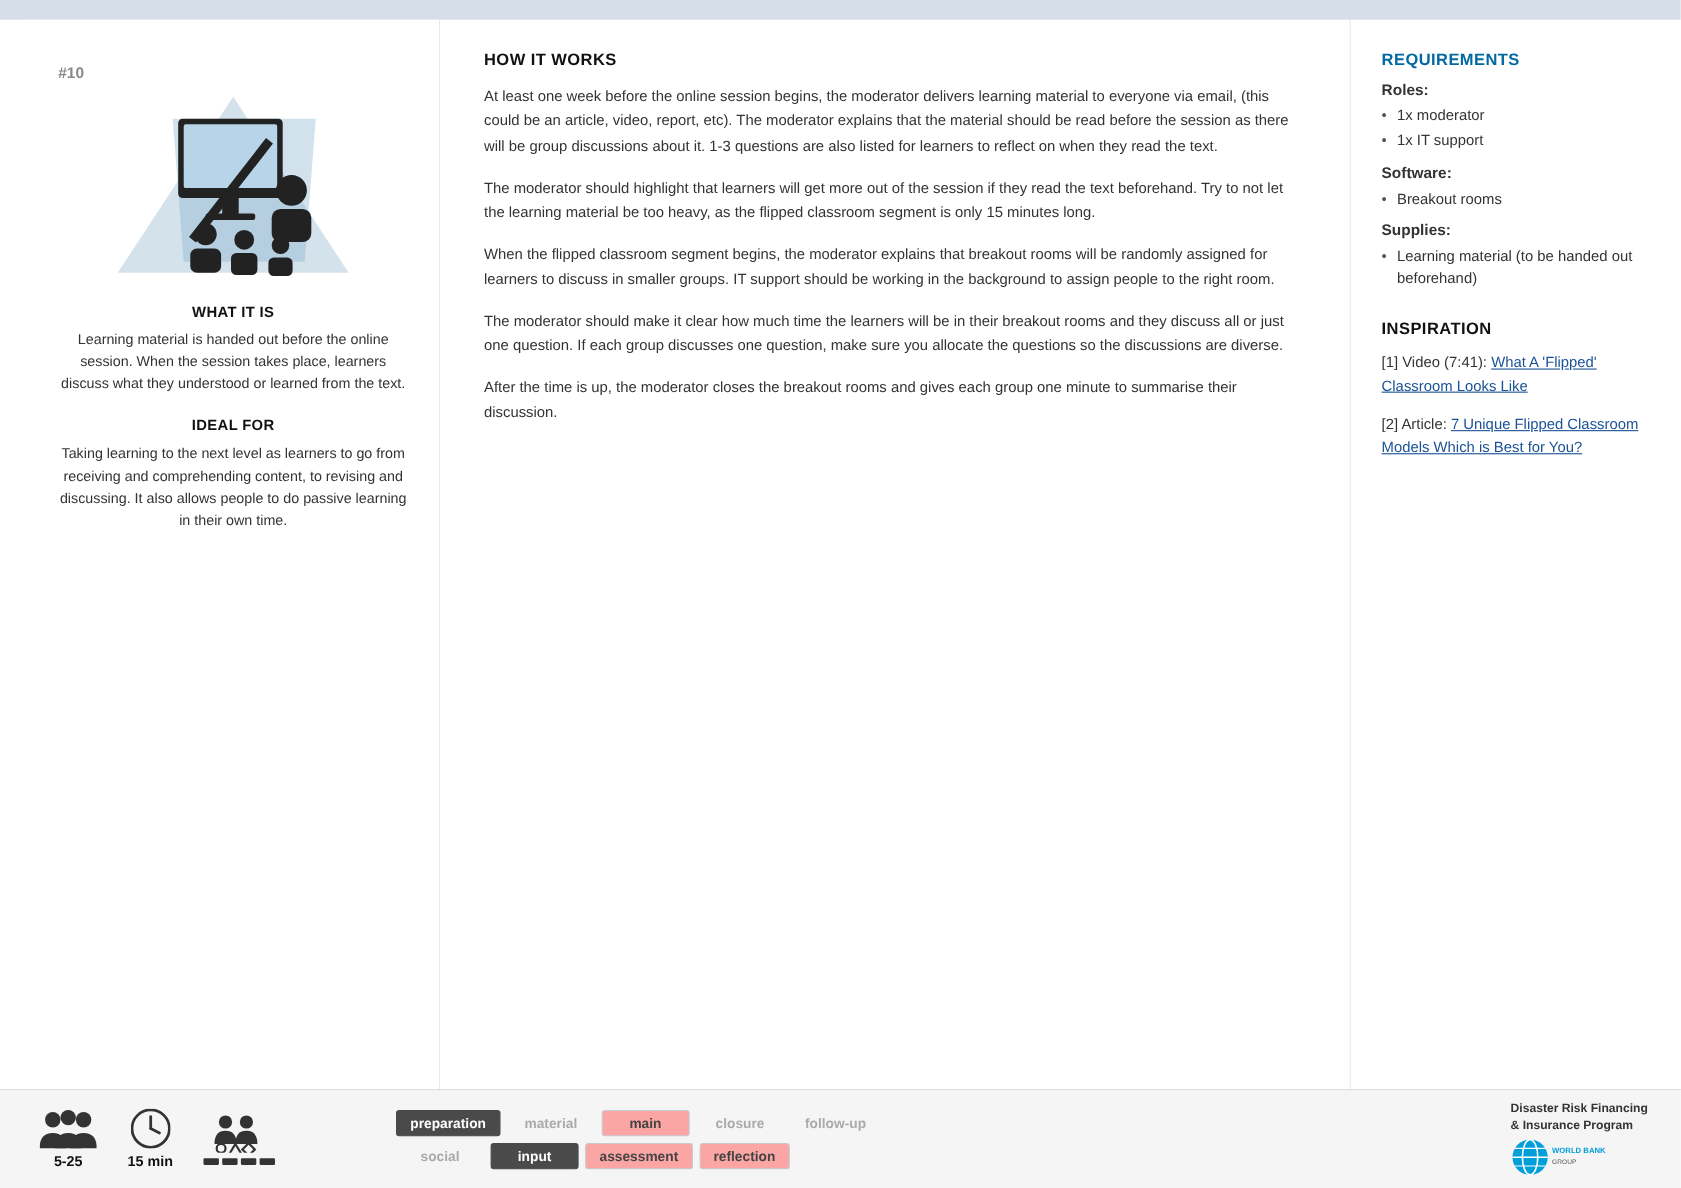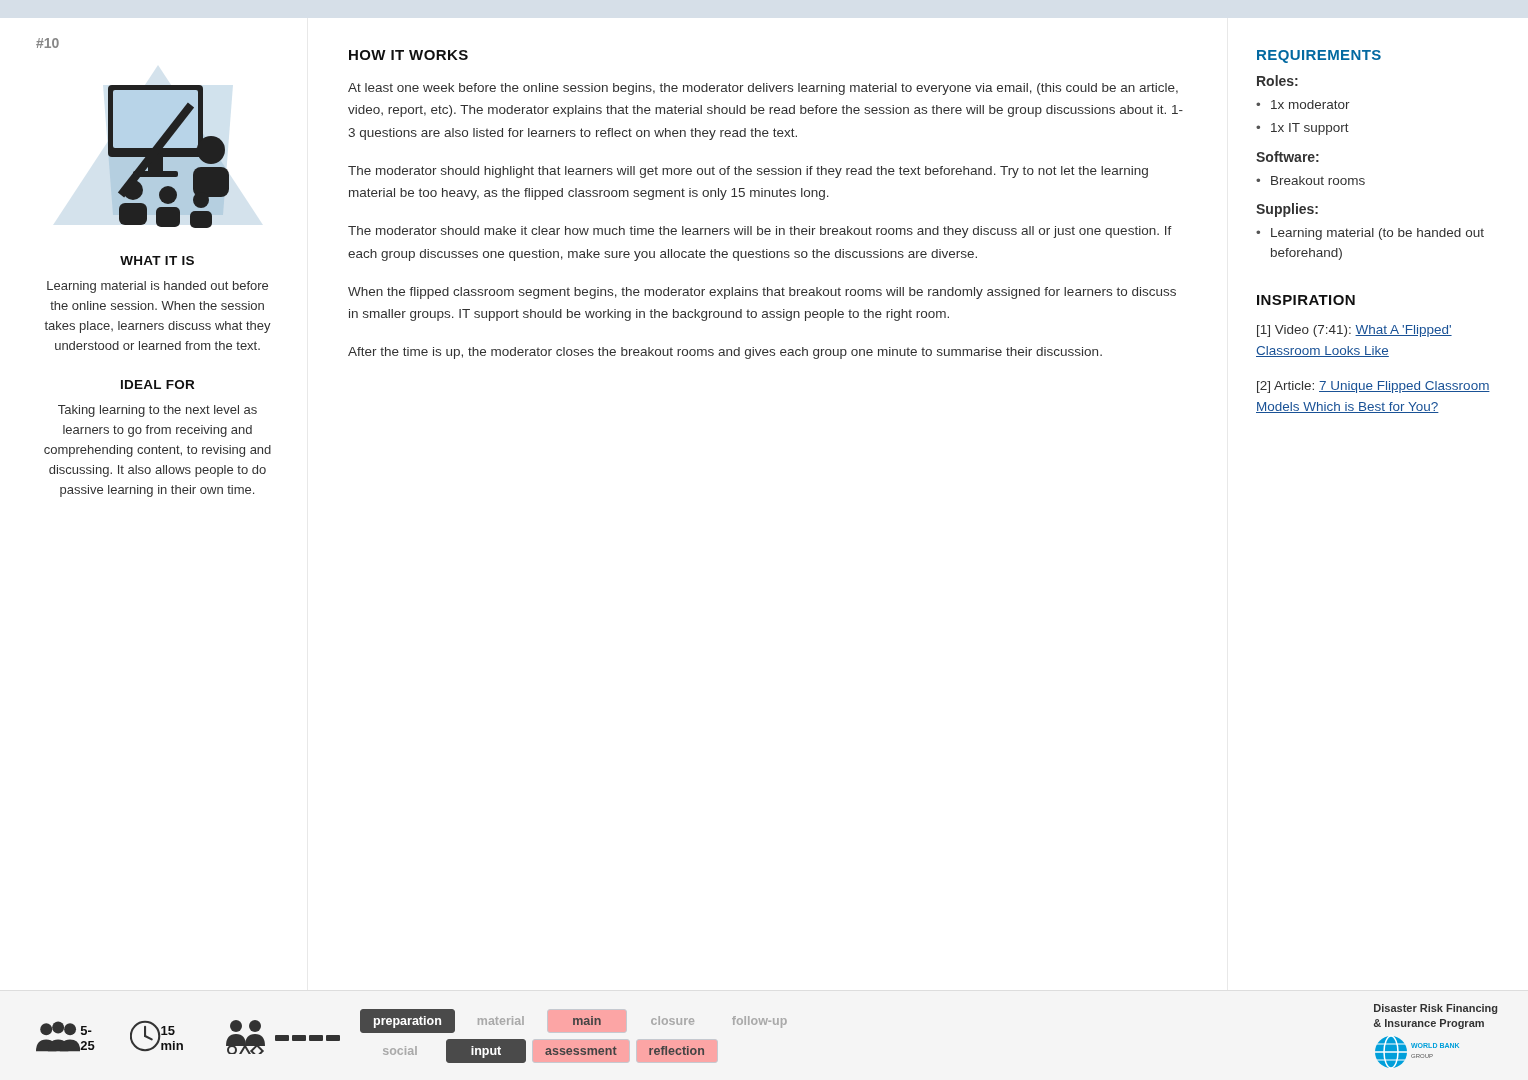--- a/index.html
+++ b/index.html
@@ -25,26 +25,27 @@
       width: 100%;
     }
 
     .main-content {
       display: flex;
       flex: 1;
     }
 
     
     .left-sidebar {
-      width: 308px;
+      width: 383px;
       background: #fff;
-      padding: 17px 28px 20px 36px;
+      padding: 40px 28px 20px 36px;
       display: flex;
       flex-direction: column;
       border-right: 1px solid #e8e8e8;
+      margin-left: 17px;
     }
 
     .card-number {
       color: #888;
       font-size: 14px;
       font-weight: bold;
       margin-bottom: 4px;
     }
 
     .card-title {
@@ -191,21 +192,21 @@
     .footer-left {
       display: flex;
       align-items: center;
       gap: 28px;
       width: 320px;
       padding-left: 16px;
     }
 
     .footer-icon-group {
       display: flex;
-      flex-direction: row;
+      flex-direction: column;
       align-items: center;
     }
 
     .footer-label {
       font-size: 13px;
       font-weight: bold;
       color: #111;
       margin-top: 4px;
     }
 
@@ -345,22 +346,22 @@
 
       <div class="section-heading">IDEAL FOR</div>
       <p class="section-text">Taking learning to the next level as learners to go from receiving and comprehending content, to revising and discussing. It also allows people to do passive learning in their own time.</p>
     </div>
 
     <div class="middle-content">
       <div class="how-it-works-title">HOW IT WORKS</div>
 
       <p class="body-text">At least one week before the online session begins, the moderator delivers learning material to everyone via email, (this could be an article, video, report, etc). The moderator explains that the material should be read before the session as there will be group discussions about it. 1-3 questions are also listed for learners to reflect on when they read the text.</p>
       <p class="body-text">The moderator should highlight that learners will get more out of the session if they read the text beforehand. Try to not let the learning material be too heavy, as the flipped classroom segment is only 15 minutes long.</p>
+      <p class="body-text">When the flipped classroom segment begins, the moderator explains that breakout rooms will be randomly assigned for learners to discuss in smaller groups. IT support should be working in the background to assign people to the right room.</p>
       <p class="body-text">The moderator should make it clear how much time the learners will be in their breakout rooms and they discuss all or just one question. If each group discusses one question, make sure you allocate the questions so the discussions are diverse.</p>
-      <p class="body-text">When the flipped classroom segment begins, the moderator explains that breakout rooms will be randomly assigned for learners to discuss in smaller groups. IT support should be working in the background to assign people to the right room.</p>
       <p class="body-text">After the time is up, the moderator closes the breakout rooms and gives each group one minute to summarise their discussion.</p>
     </div>
 
     <div class="right-panel">
       <div class="req-title">REQUIREMENTS</div>
 
       <div class="req-subtitle">Roles:</div>
       <ul class="req-list">
         <li>1x moderator</li>
         <li>1x IT support</li>

